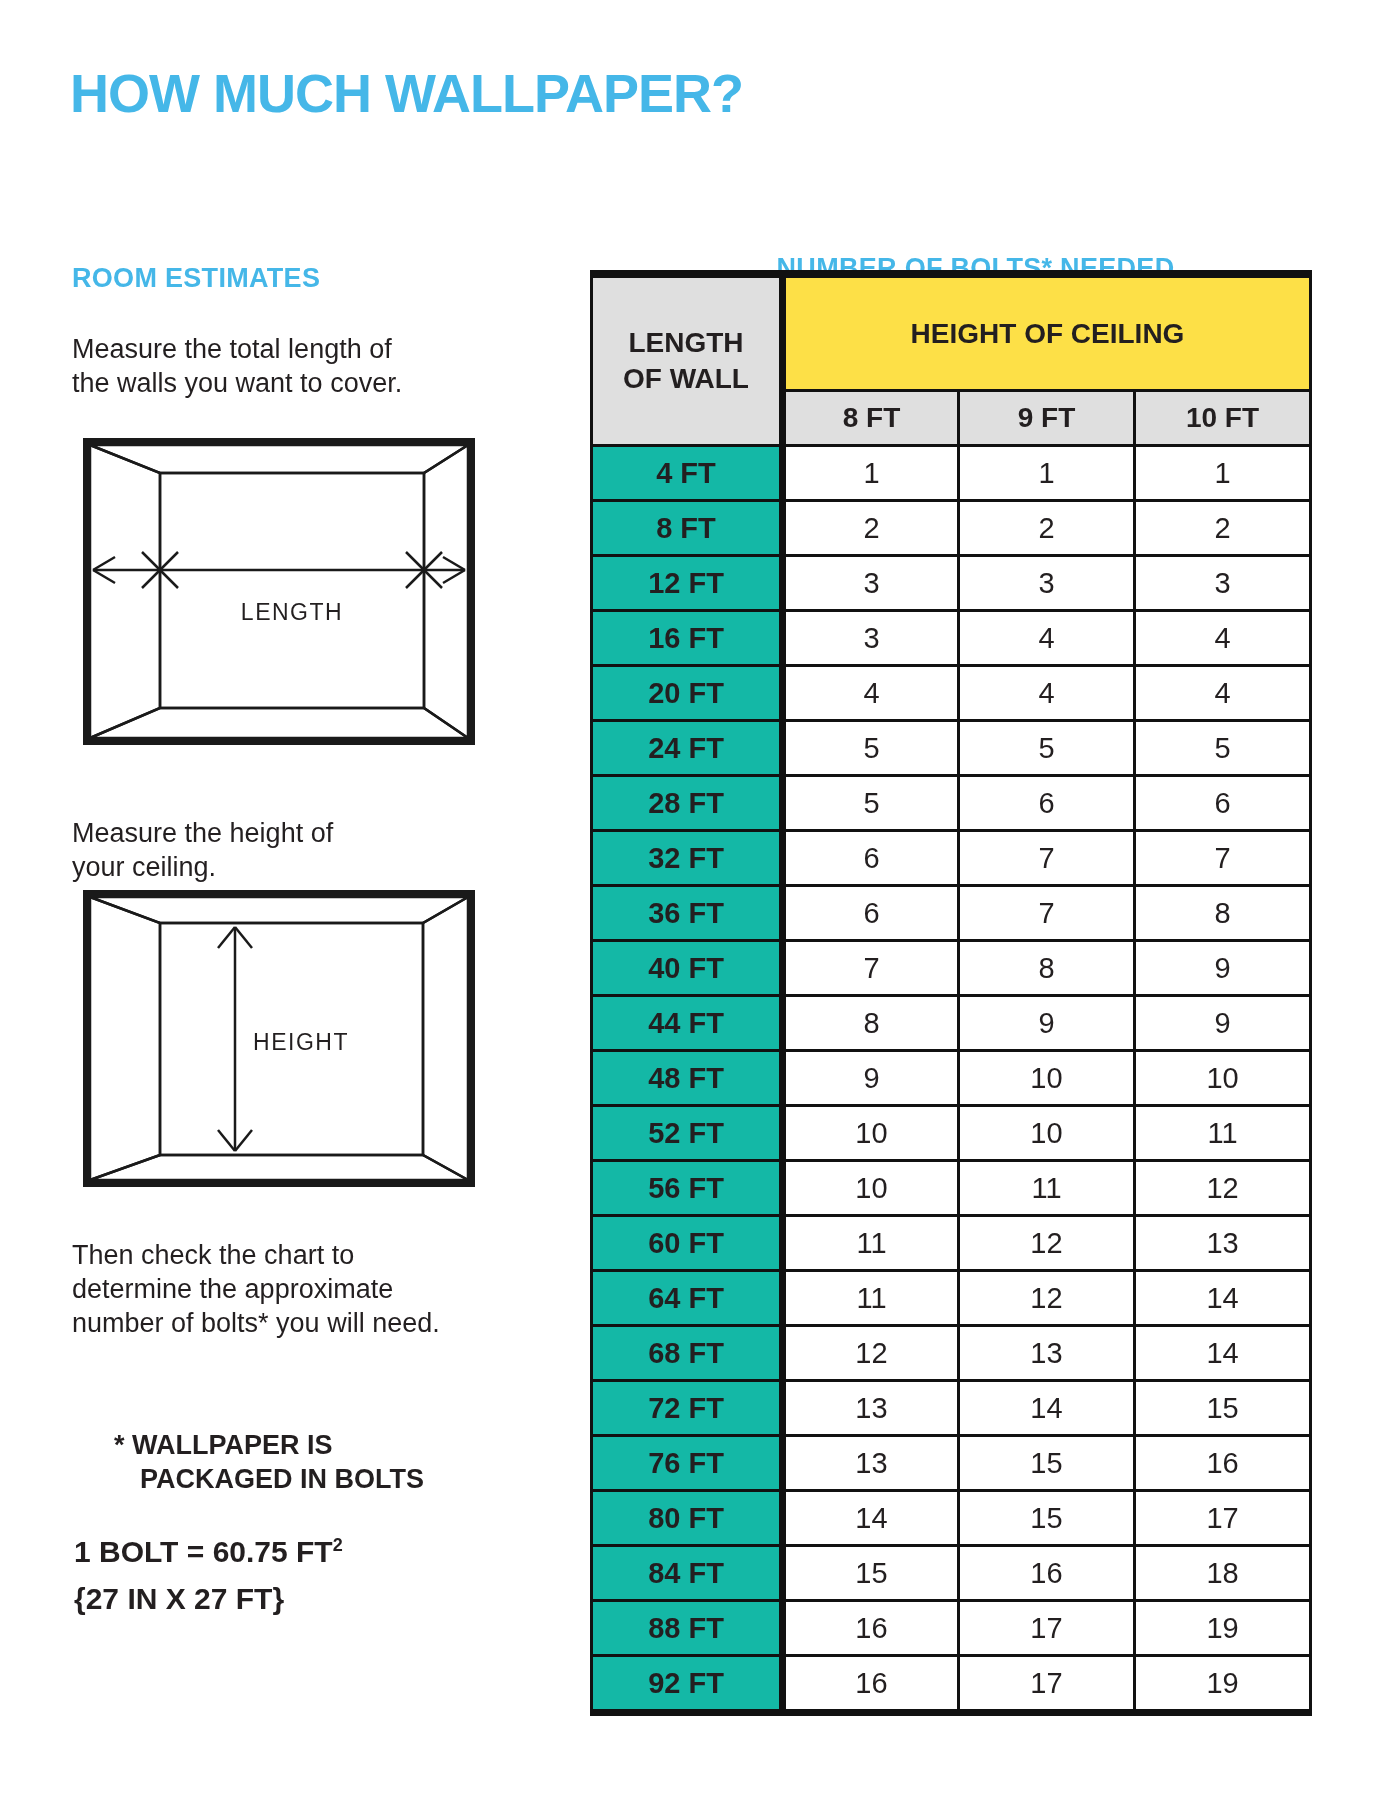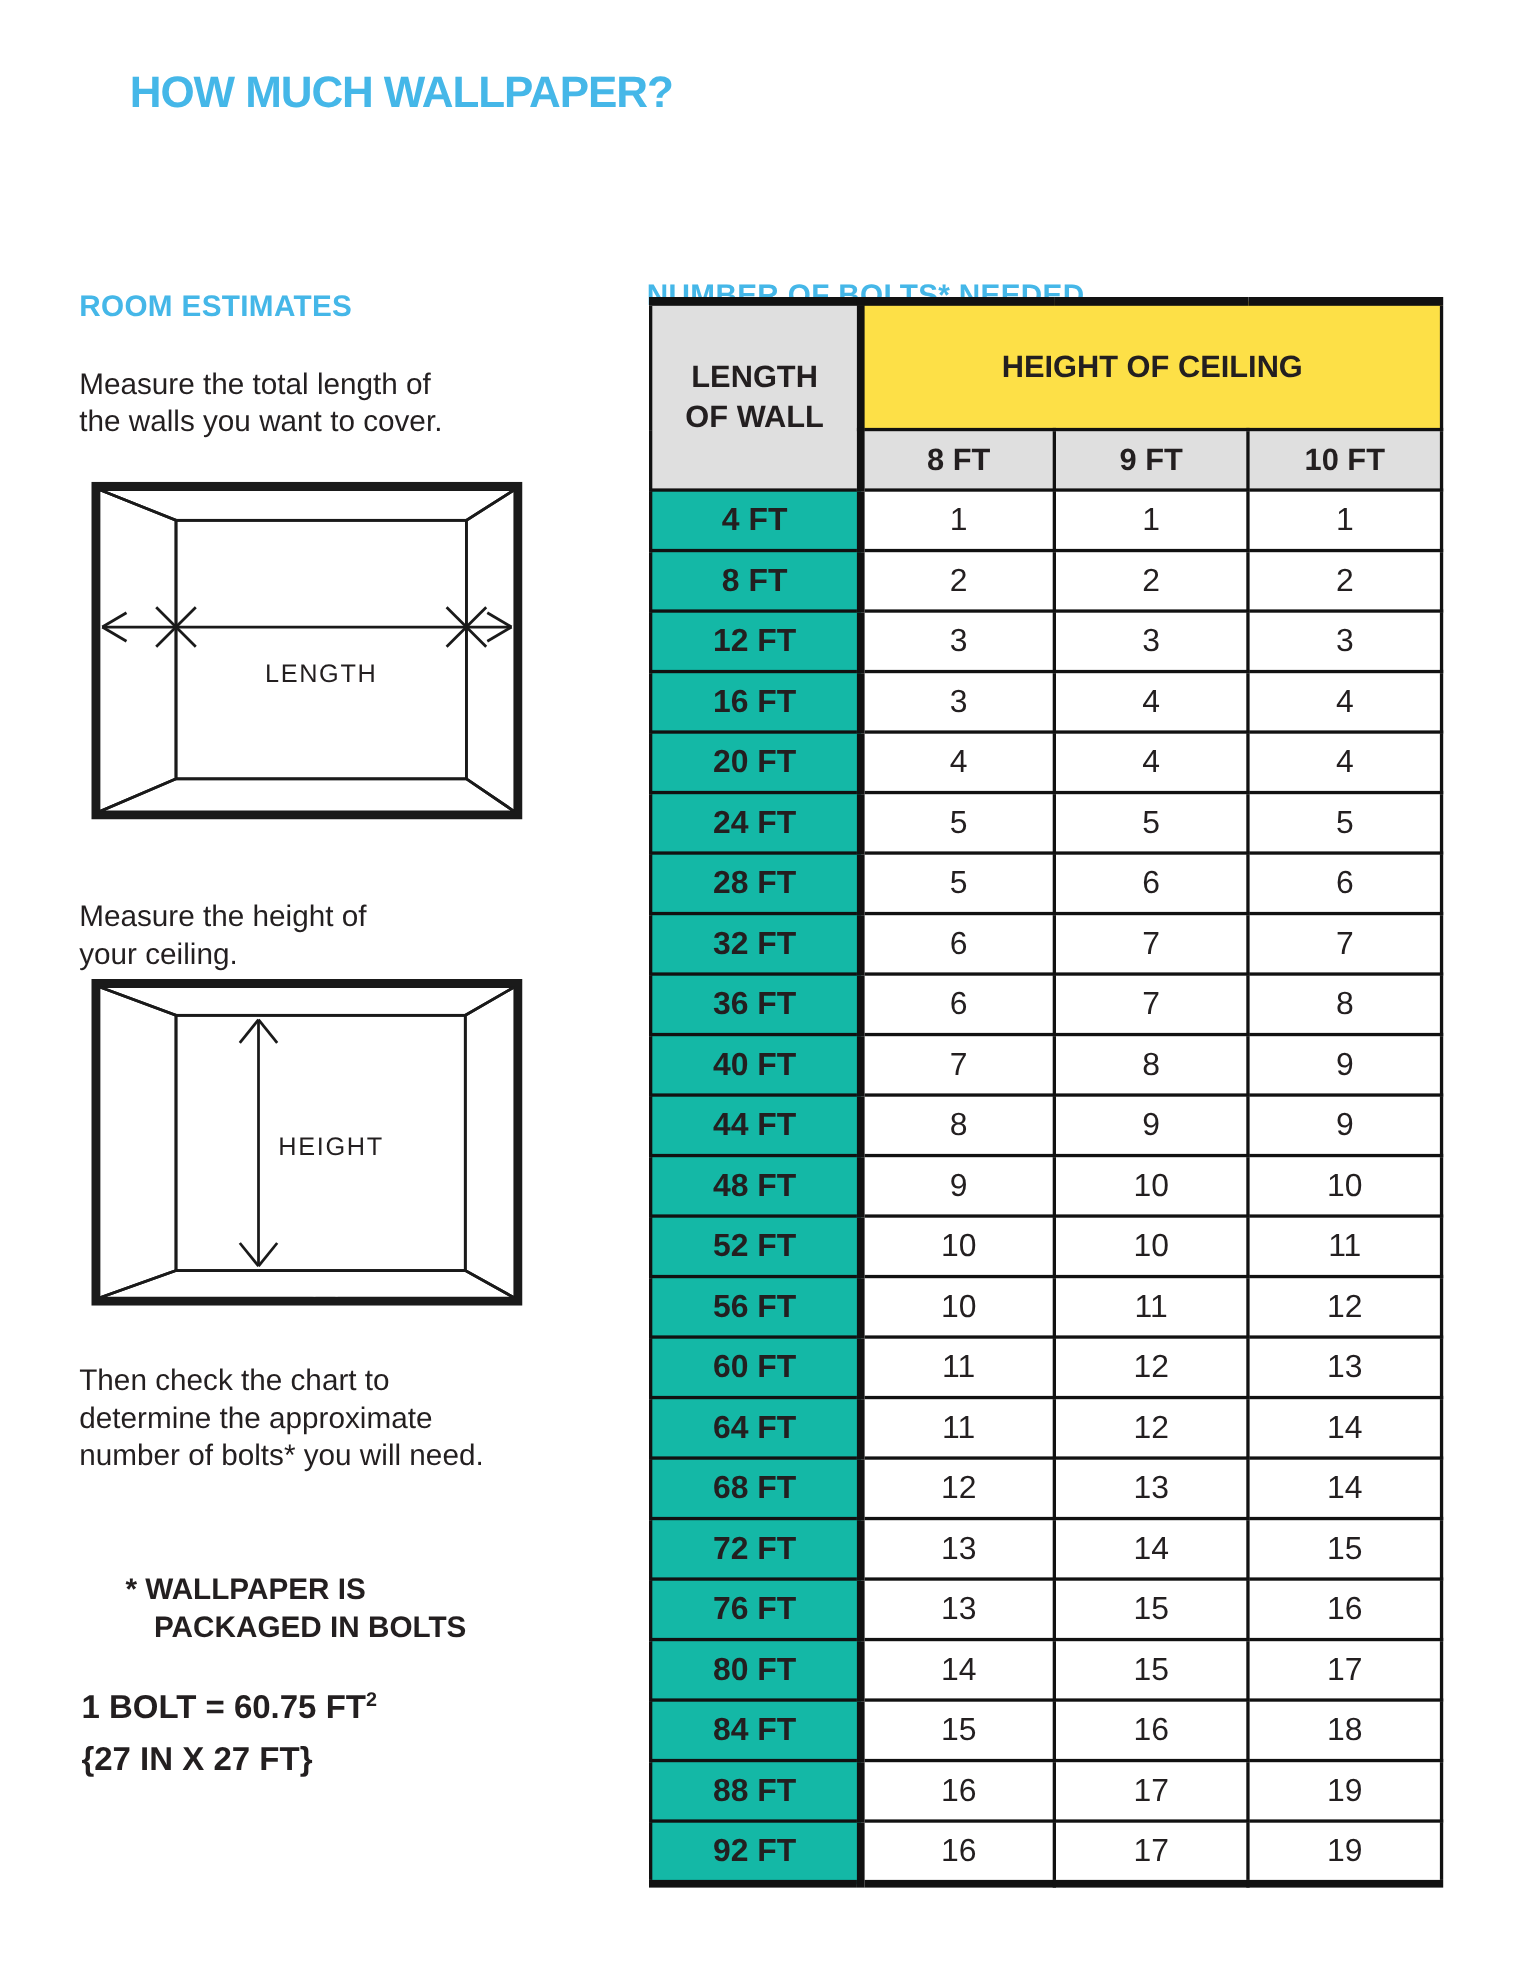--- a/index.html
+++ b/index.html
@@ -2,27 +2,27 @@
 <html><head>
 <meta charset="utf-8">
 <style>
   html,body{margin:0;padding:0;background:#fff;}
   .page{
     position:relative;width:1391px;height:1800px;background:#ffffff;
     font-family:"Liberation Sans",sans-serif;color:#231f20;overflow:hidden;
   }
   .page-title{
     position:absolute;left:70px;top:62px;
-    font-size:40px;font-weight:bold;letter-spacing:-1px;color:#45b7e8;white-space:nowrap;margin-left:48px;
+    font-size:54px;font-weight:bold;letter-spacing:-1px;color:#45b7e8;white-space:nowrap;
   }
   .section-heading{
     position:absolute;font-size:27px;font-weight:bold;color:#45b7e8;letter-spacing:.3px;white-space:nowrap;
   }
   .heading-room{left:72px;top:263px;}
-  .heading-bolts{left:588px;top:253px;width:719px;text-align:left;}
+  .heading-bolts{left:616px;top:253px;width:719px;text-align:center;}
   .para{position:absolute;left:72px;font-size:27px;line-height:34px;color:#231f20;}
   .para-1{top:332px;} .para-2{top:788px;margin-top:28px;} .para-3{top:1238px;}
   .diagram{position:absolute;left:83px;}
   .diagram-1{top:438px;width:392px;height:307px;}
   .diagram-2{top:890px;width:392px;height:297px;}
   .room-line{fill:none;stroke:#1a1a1a;stroke-width:2.5;}
   .room-border{fill:none;stroke:#1a1a1a;stroke-width:7;}
   .lbl-white{fill:#ffffff;font-size:24px;letter-spacing:1.5px;text-anchor:middle;}
   .lbl-dark{fill:#231f20;font-size:23px;letter-spacing:1.5px;text-anchor:middle;}
   .footnote{position:absolute;left:74px;top:1428px;font-size:27px;font-weight:bold;line-height:34px;margin-left:40px;}

